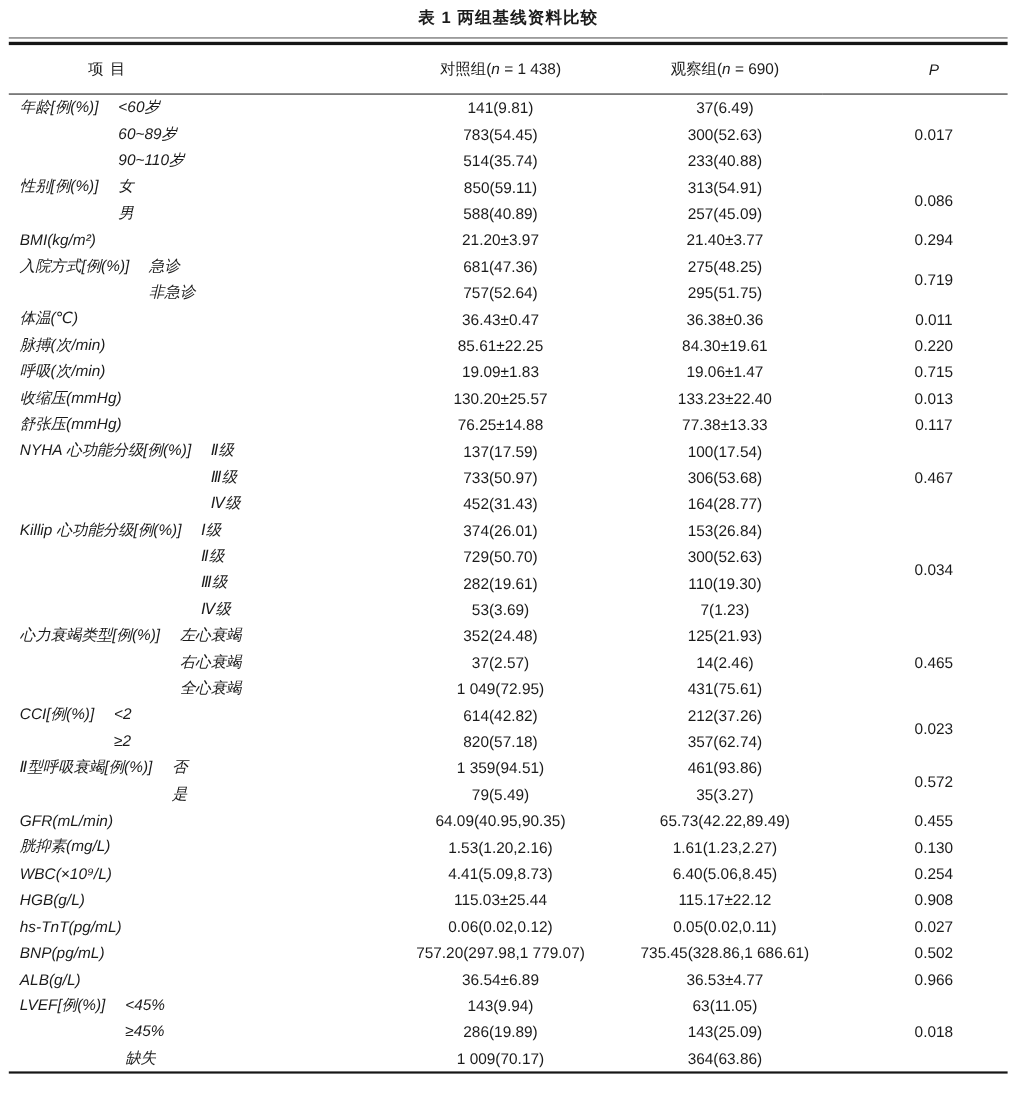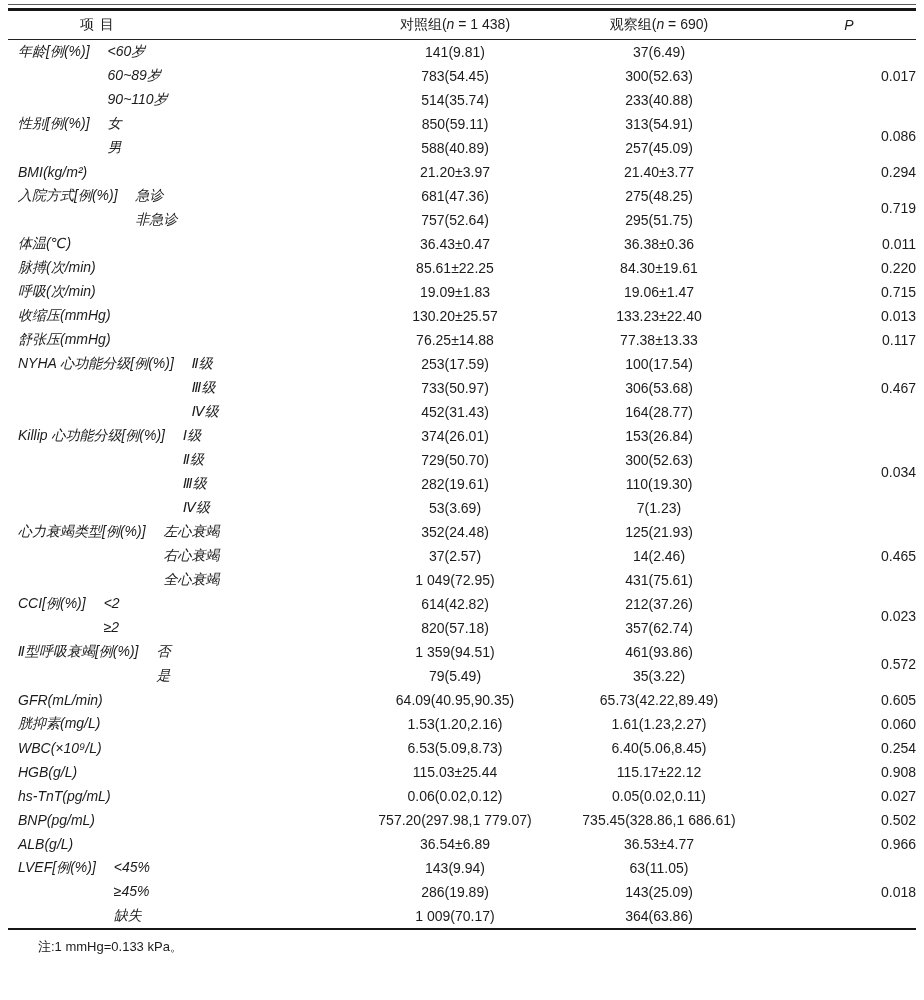--- a/index.html
+++ b/index.html
@@ -35,53 +35,54 @@
     table-layout: fixed;
   }
   col.c-item { width: 332px; }
   col.c-ctrl { width: 230px; }
   col.c-obs  { width: 178px; }
   col.c-p    { width: 168px; }
 
   thead th {
     font-weight: normal;
     font-size: 14px;
-    height: 28px;
+    height: 44px;
     vertical-align: middle;
     border-bottom: 1.5px solid #222222;
     padding: 0;
   }
   th.th-item { text-align: left; padding-left: 72px; letter-spacing: 6px; }
   th.th-val  { text-align: center; }
   th.th-p    { text-align: center; padding-left: 34px; font-style: italic; }
   th .nvar   { font-style: italic; }
 
   tbody td {
     font-size: 14px;
     height: 24px;
     padding: 0;
     vertical-align: middle;
     white-space: nowrap;
   }
   td.td-item { text-align: left; padding-left: 10px; font-style: italic; }
   td.td-val  { text-align: center; }
-  td.td-p    { text-align: right; padding-left: 34px; vertical-align: middle; }
+  td.td-p    { text-align: center; padding-left: 34px; vertical-align: middle; }
   .glabel { display: inline-block; margin-right: 18px; }
   .glabel.ghost { visibility: hidden; }
 
   .note {
     font-size: 13px;
     line-height: 16px;
     padding: 9px 0 0 30px;
   }
 </style>
 </head>
 <body>
 
 <div class="page">
+  <div class="title">表 1  两组基线资料比较</div>
 
   <div class="rule-thin"></div>
   <div class="rule-thick"></div>
 
   <table class="baseline">
     <colgroup>
       <col class="c-item">
         <col class="c-ctrl">
         <col class="c-obs">
         <col class="c-p">
@@ -164,21 +165,21 @@
           <td class="td-p" rowspan="1">0.013</td>
         </tr>
         <tr>
           <td class="td-item"><span class="glabel">舒张压(mmHg)</span></td>
           <td class="td-val">76.25±14.88</td>
           <td class="td-val">77.38±13.33</td>
           <td class="td-p" rowspan="1">0.117</td>
         </tr>
         <tr>
           <td class="td-item"><span class="glabel">NYHA 心功能分级[例(%)]</span><span class="sub">Ⅱ级</span></td>
-          <td class="td-val">253(17.59)</td>
+          <td class="td-val">137(17.59)</td>
           <td class="td-val">100(17.54)</td>
           <td class="td-p" rowspan="3">0.467</td>
         </tr>
         <tr>
           <td class="td-item"><span class="glabel ghost">NYHA 心功能分级[例(%)]</span><span class="sub">Ⅲ级</span></td>
           <td class="td-val">733(50.97)</td>
           <td class="td-val">306(53.68)</td>
         </tr>
         <tr>
           <td class="td-item"><span class="glabel ghost">NYHA 心功能分级[例(%)]</span><span class="sub">Ⅳ级</span></td>
@@ -235,37 +236,37 @@
         </tr>
         <tr>
           <td class="td-item"><span class="glabel">Ⅱ型呼吸衰竭[例(%)]</span><span class="sub">否</span></td>
           <td class="td-val">1 359(94.51)</td>
           <td class="td-val">461(93.86)</td>
           <td class="td-p" rowspan="2">0.572</td>
         </tr>
         <tr>
           <td class="td-item"><span class="glabel ghost">Ⅱ型呼吸衰竭[例(%)]</span><span class="sub">是</span></td>
           <td class="td-val">79(5.49)</td>
-          <td class="td-val">35(3.22)</td>
+          <td class="td-val">35(3.27)</td>
         </tr>
         <tr>
           <td class="td-item"><span class="glabel">GFR(mL/min)</span></td>
           <td class="td-val">64.09(40.95,90.35)</td>
           <td class="td-val">65.73(42.22,89.49)</td>
-          <td class="td-p" rowspan="1">0.605</td>
+          <td class="td-p" rowspan="1">0.455</td>
         </tr>
         <tr>
           <td class="td-item"><span class="glabel">胱抑素(mg/L)</span></td>
           <td class="td-val">1.53(1.20,2.16)</td>
           <td class="td-val">1.61(1.23,2.27)</td>
-          <td class="td-p" rowspan="1">0.060</td>
+          <td class="td-p" rowspan="1">0.130</td>
         </tr>
         <tr>
           <td class="td-item"><span class="glabel">WBC(×10⁹/L)</span></td>
-          <td class="td-val">6.53(5.09,8.73)</td>
+          <td class="td-val">4.41(5.09,8.73)</td>
           <td class="td-val">6.40(5.06,8.45)</td>
           <td class="td-p" rowspan="1">0.254</td>
         </tr>
         <tr>
           <td class="td-item"><span class="glabel">HGB(g/L)</span></td>
           <td class="td-val">115.03±25.44</td>
           <td class="td-val">115.17±22.12</td>
           <td class="td-p" rowspan="1">0.908</td>
         </tr>
         <tr>
@@ -300,14 +301,13 @@
         <tr>
           <td class="td-item"><span class="glabel ghost">LVEF[例(%)]</span><span class="sub">缺失</span></td>
           <td class="td-val">1 009(70.17)</td>
           <td class="td-val">364(63.86)</td>
         </tr>
       </tbody>
   </table>
 
   <div class="rule-bottom"></div>
 
-  <div class="note">注:1 mmHg=0.133 kPa。</div>
 </div>
 
 </body></html>

